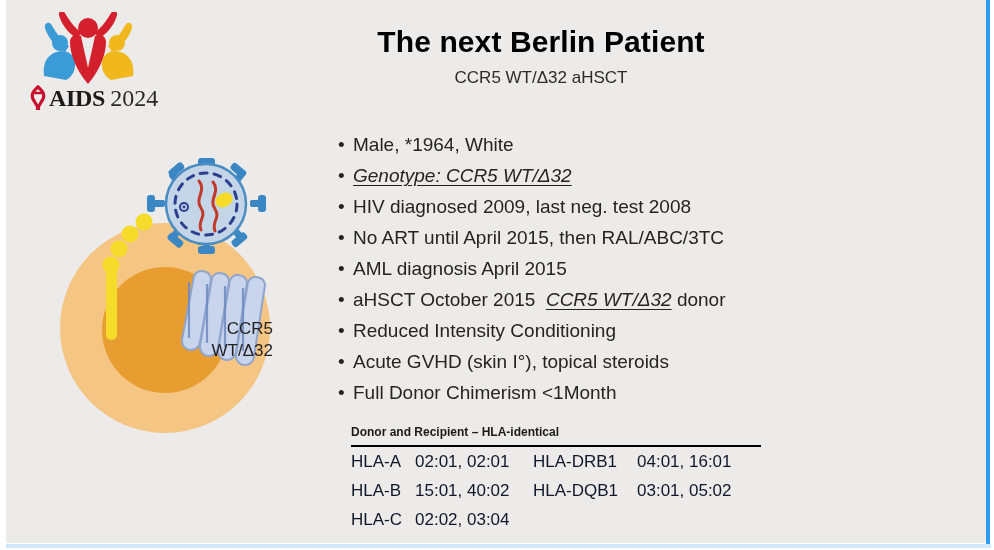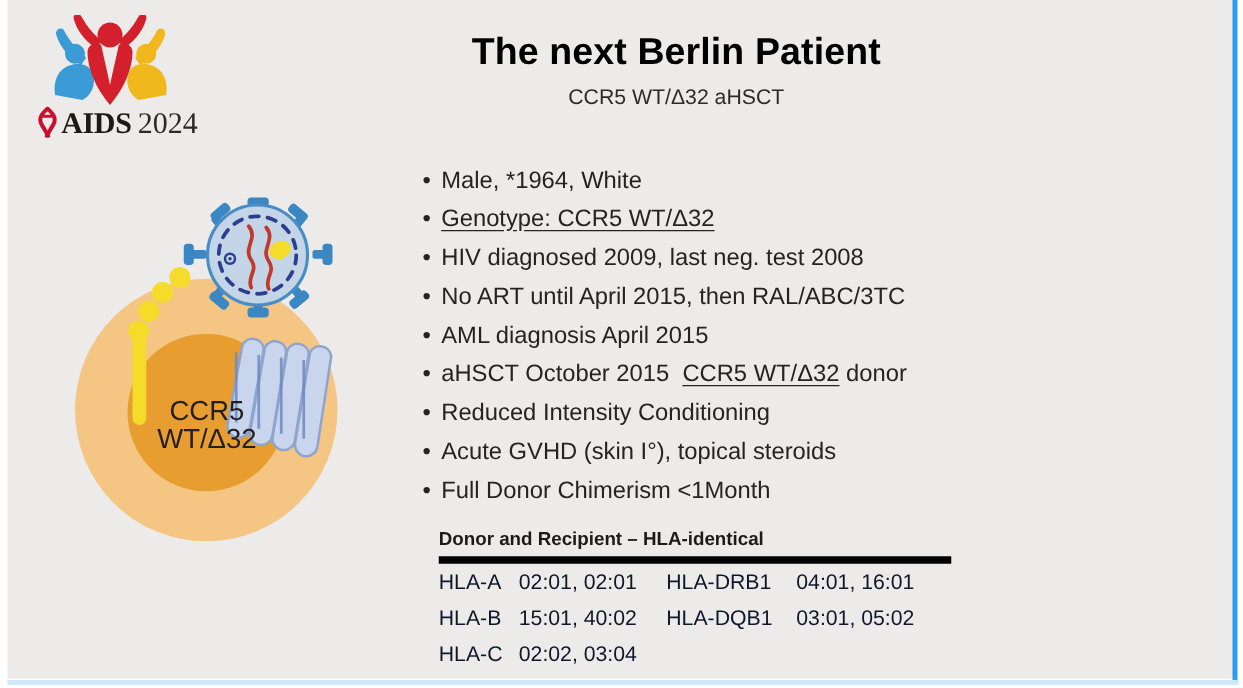--- a/index.html
+++ b/index.html
@@ -117,36 +117,36 @@
     white-space: nowrap;
   }
   .bullet-dot {
     width: 15px;
     flex: 0 0 15px;
     color: #242424;
     font-size: 19px;
     line-height: 25px;
   }
   .bullet-text { line-height: 25px; }
-  .u { text-decoration: underline; text-underline-offset: 3px; }
+  .u { text-decoration: underline; text-underline-offset: 3px; font-style: italic; }
 
   
   #hla {
     position: absolute;
     left: 345px;
     top: 421px;
     width: 410px;
   }
   #hla-head {
-    font-size: 15px;
+    font-size: 12px;
     font-weight: bold;
     color: #1B1B1B;
     line-height: 22px;
     padding-bottom: 2px;
-    border-bottom: 6px solid #000000;
+    border-bottom: 2px solid #000000;
     white-space: nowrap;
   }
   .hla-row {
     display: flex;
     font-size: 17px;
     color: #0f172a;
     height: 29px;
     line-height: 29px;
     white-space: nowrap;
   }
@@ -161,22 +161,22 @@
     left: 52px;
     top: 150px;
     width: 240px;
     height: 320px;
   }
   #nucleus-label {
     position: absolute;
     left: 0;
     top: 168px;
     width: 215px;
-    text-align: center;
-    font-size: 22px;
+    text-align: right;
+    font-size: 17px;
     line-height: 22px;
     color: #231F20;
     pointer-events: none;
   }
 </style>
 </head>
 <body>
 
 <div id="viewer">
 

